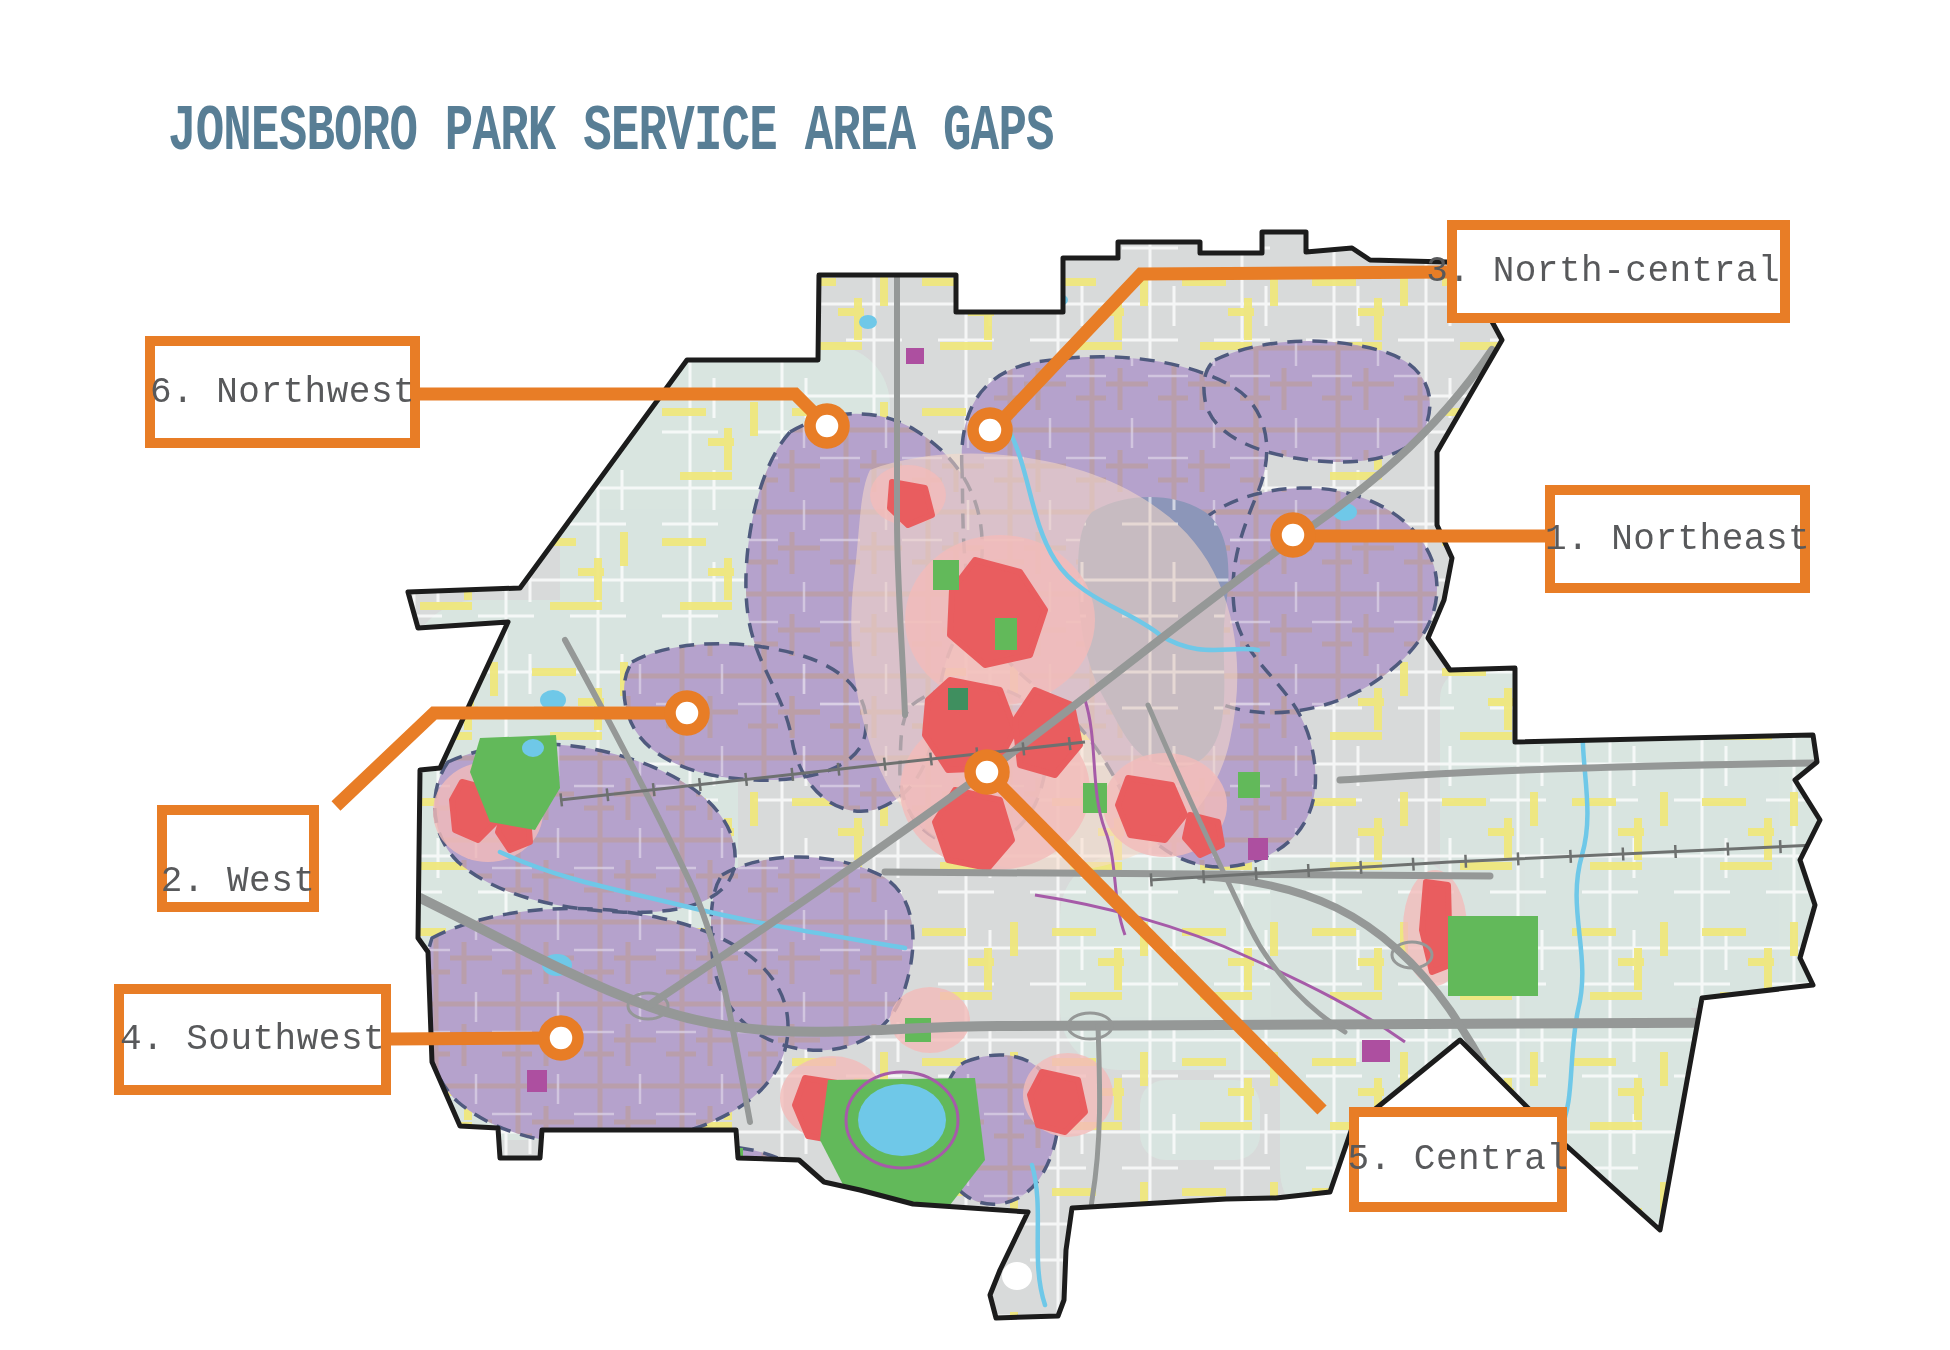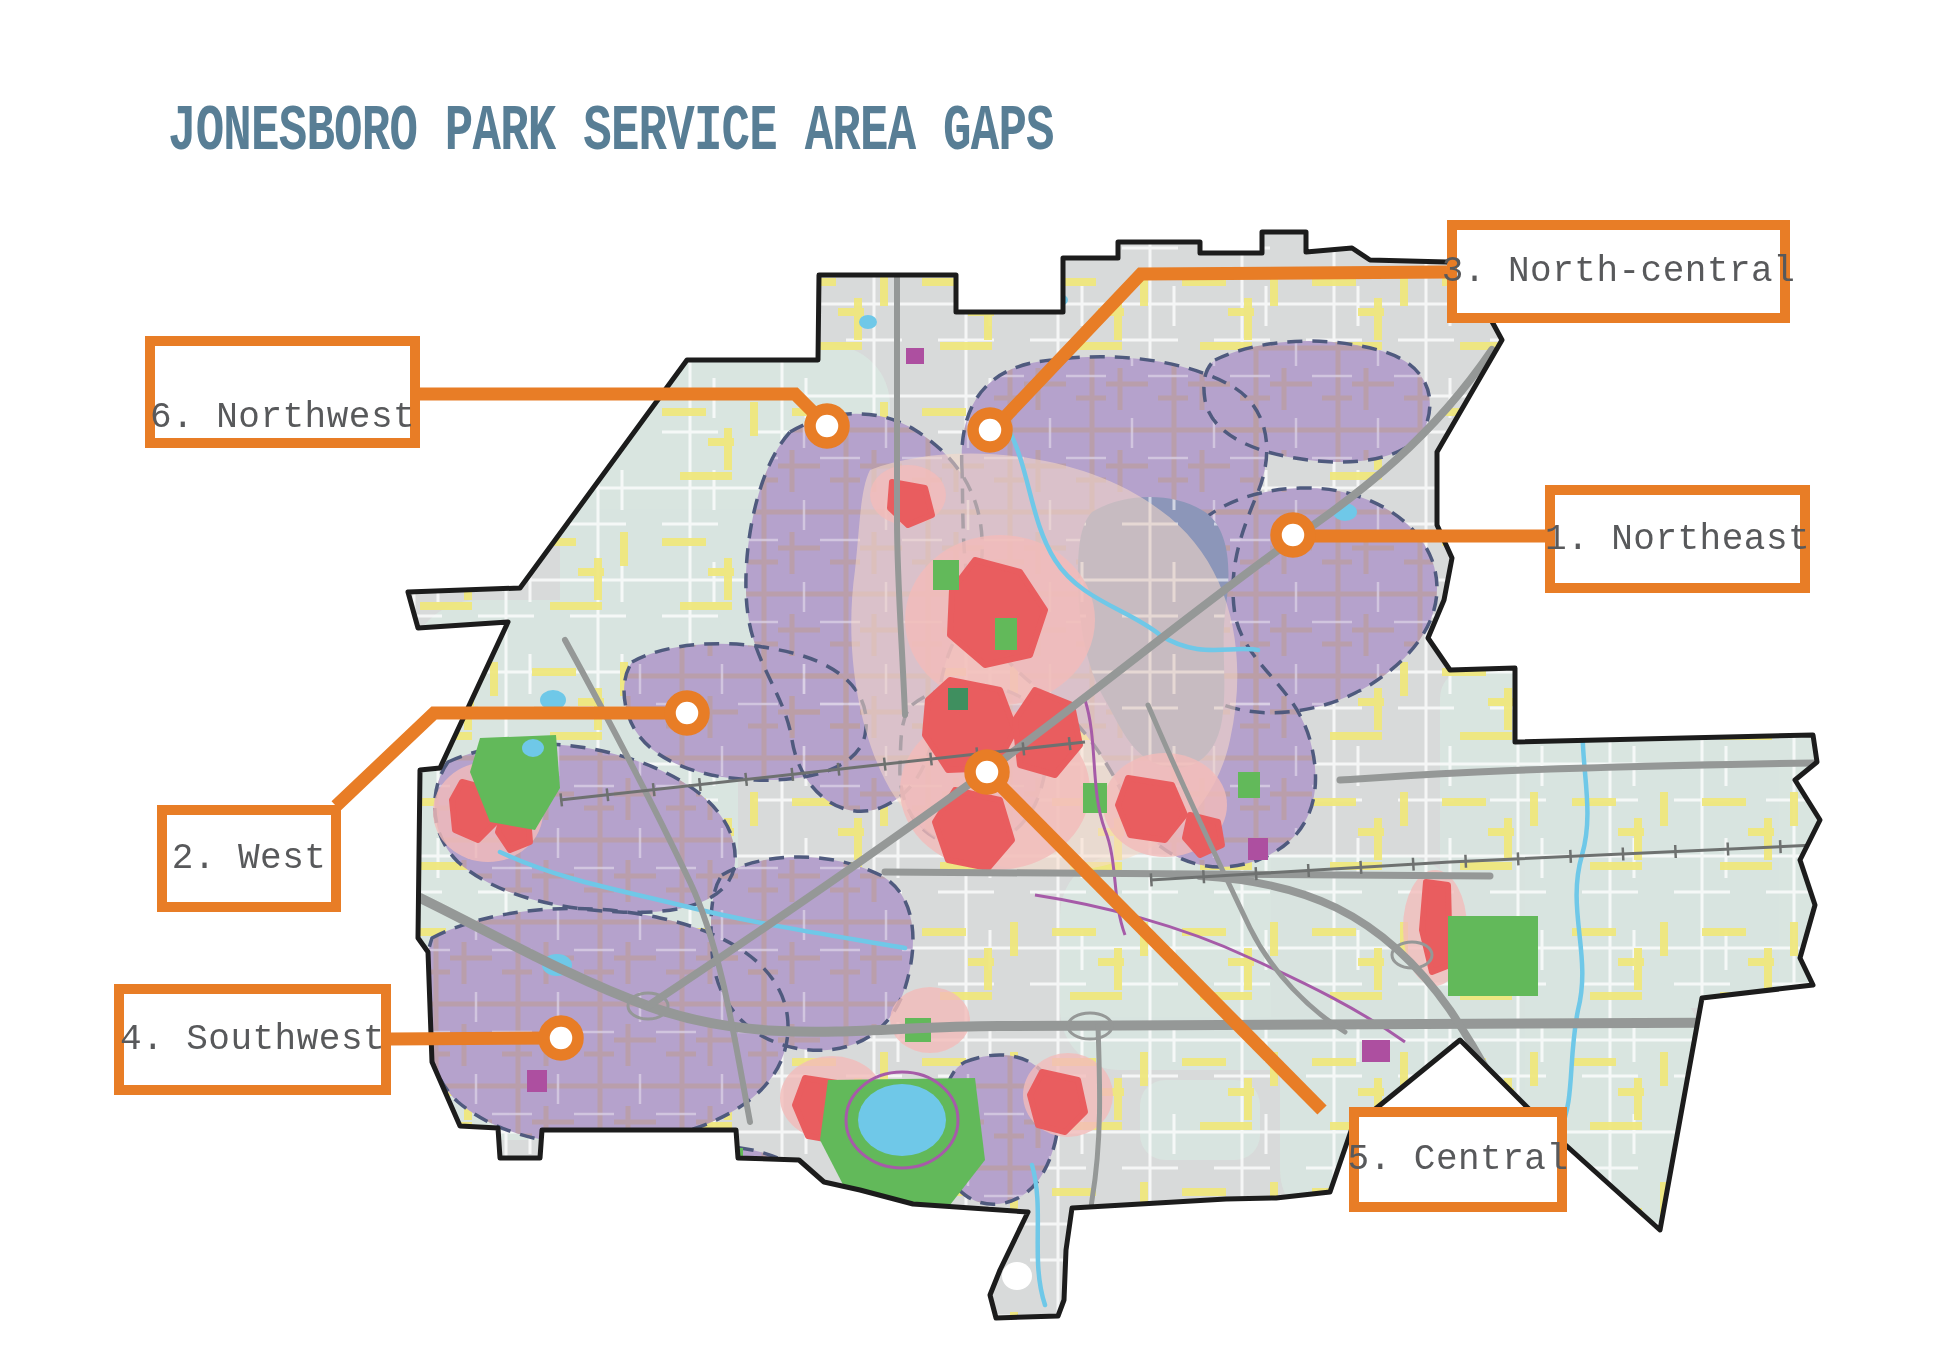--- a/index.html
+++ b/index.html
@@ -242,29 +242,29 @@
     <circle cx="987" cy="772" r="17"></circle>
     <circle cx="827" cy="426" r="17"></circle>
   </g>
 </svg>
 
 <h1 class="page-title">JONESBORO PARK SERVICE AREA GAPS</h1>
 
 <div class="callout" style="left:1545px;top:485px;width:265px;height:108px;justify-content:center;">
   <span>1. Northeast</span>
 </div>
-<div class="callout" style="left:157px;top:805px;width:184px;height:107px;">
+<div class="callout" style="left:157px;top:805px;width:162px;height:107px;align-items:flex-end;">
   <span>2. West</span>
 </div>
-<div class="callout" style="left:1447px;top:220px;width:343px;height:103px;">
+<div class="callout" style="left:1447px;top:220px;width:343px;height:103px;justify-content:flex-end;">
   <span>3. North-central</span>
 </div>
 <div class="callout" style="left:114px;top:984px;width:277px;height:111px;">
   <span>4. Southwest</span>
 </div>
 <div class="callout" style="left:1317px;top:1107px;width:218px;height:105px;margin-left:32px;">
   <span>5. Central</span>
 </div>
-<div class="callout" style="left:145px;top:336px;width:275px;height:112px;align-items:flex-end;">
+<div class="callout" style="left:145px;top:336px;width:275px;height:112px;">
   <span>6. Northwest</span>
 </div>
 
 </div>
 
 </body></html>

